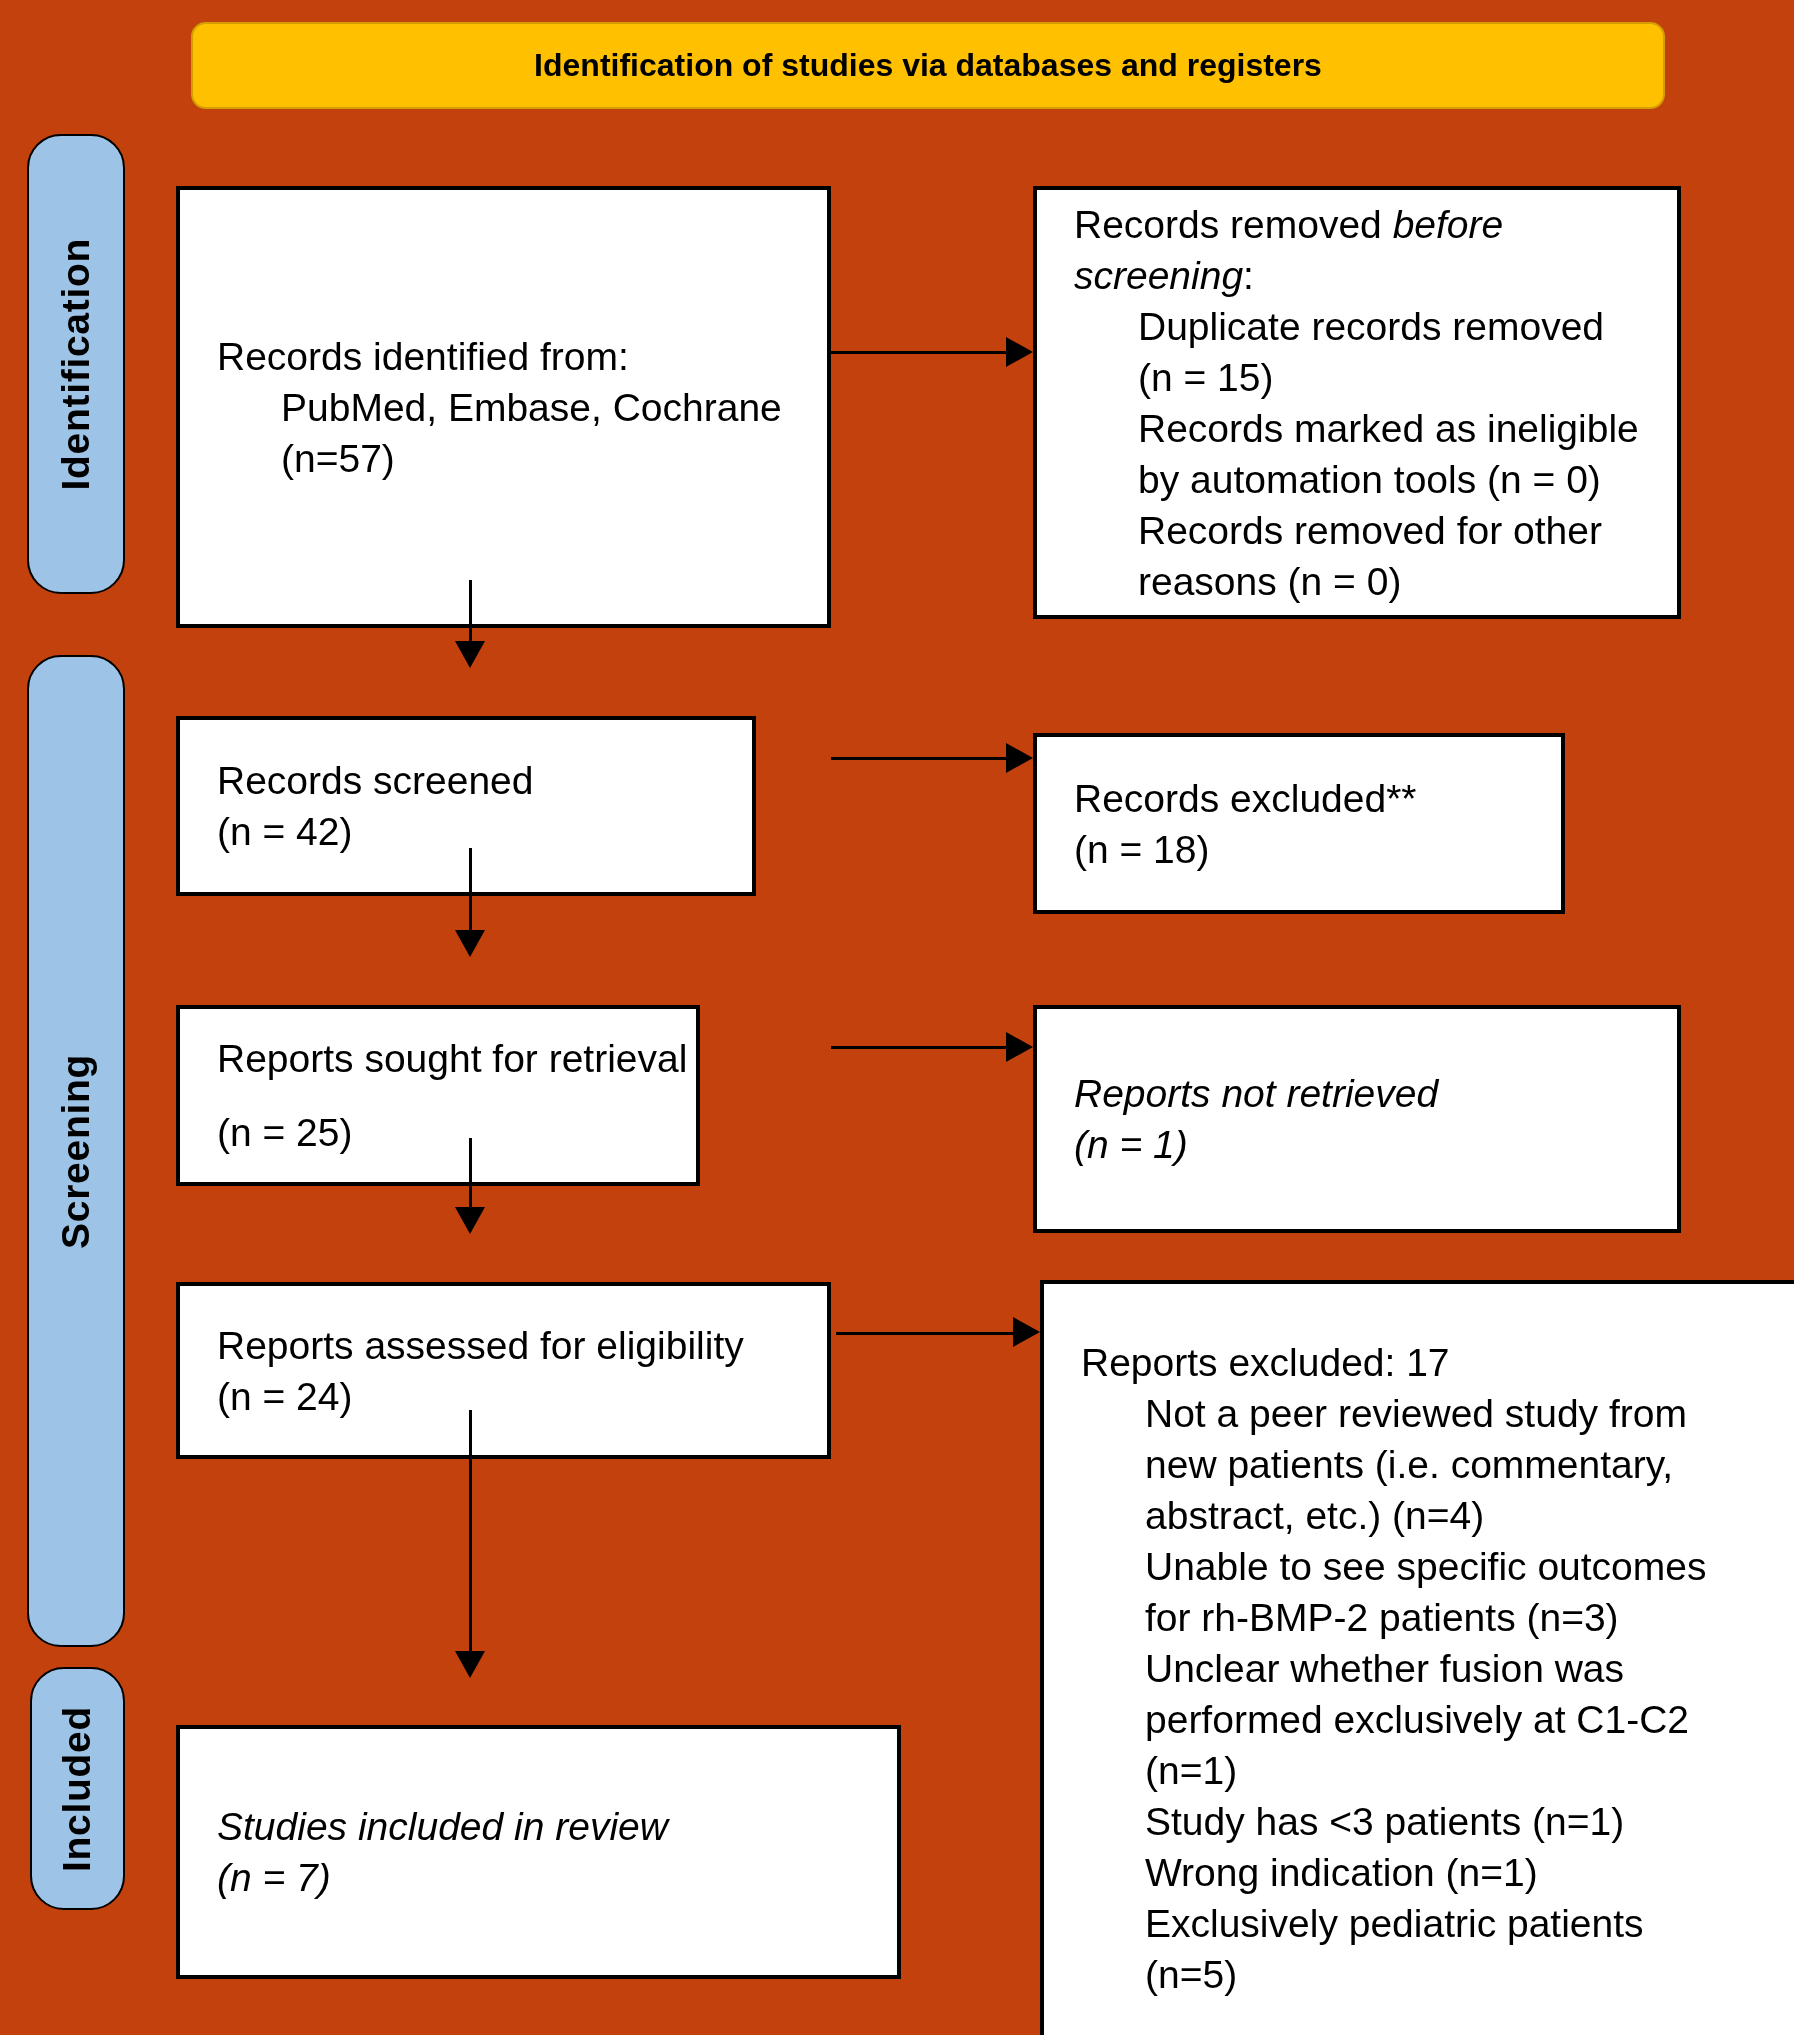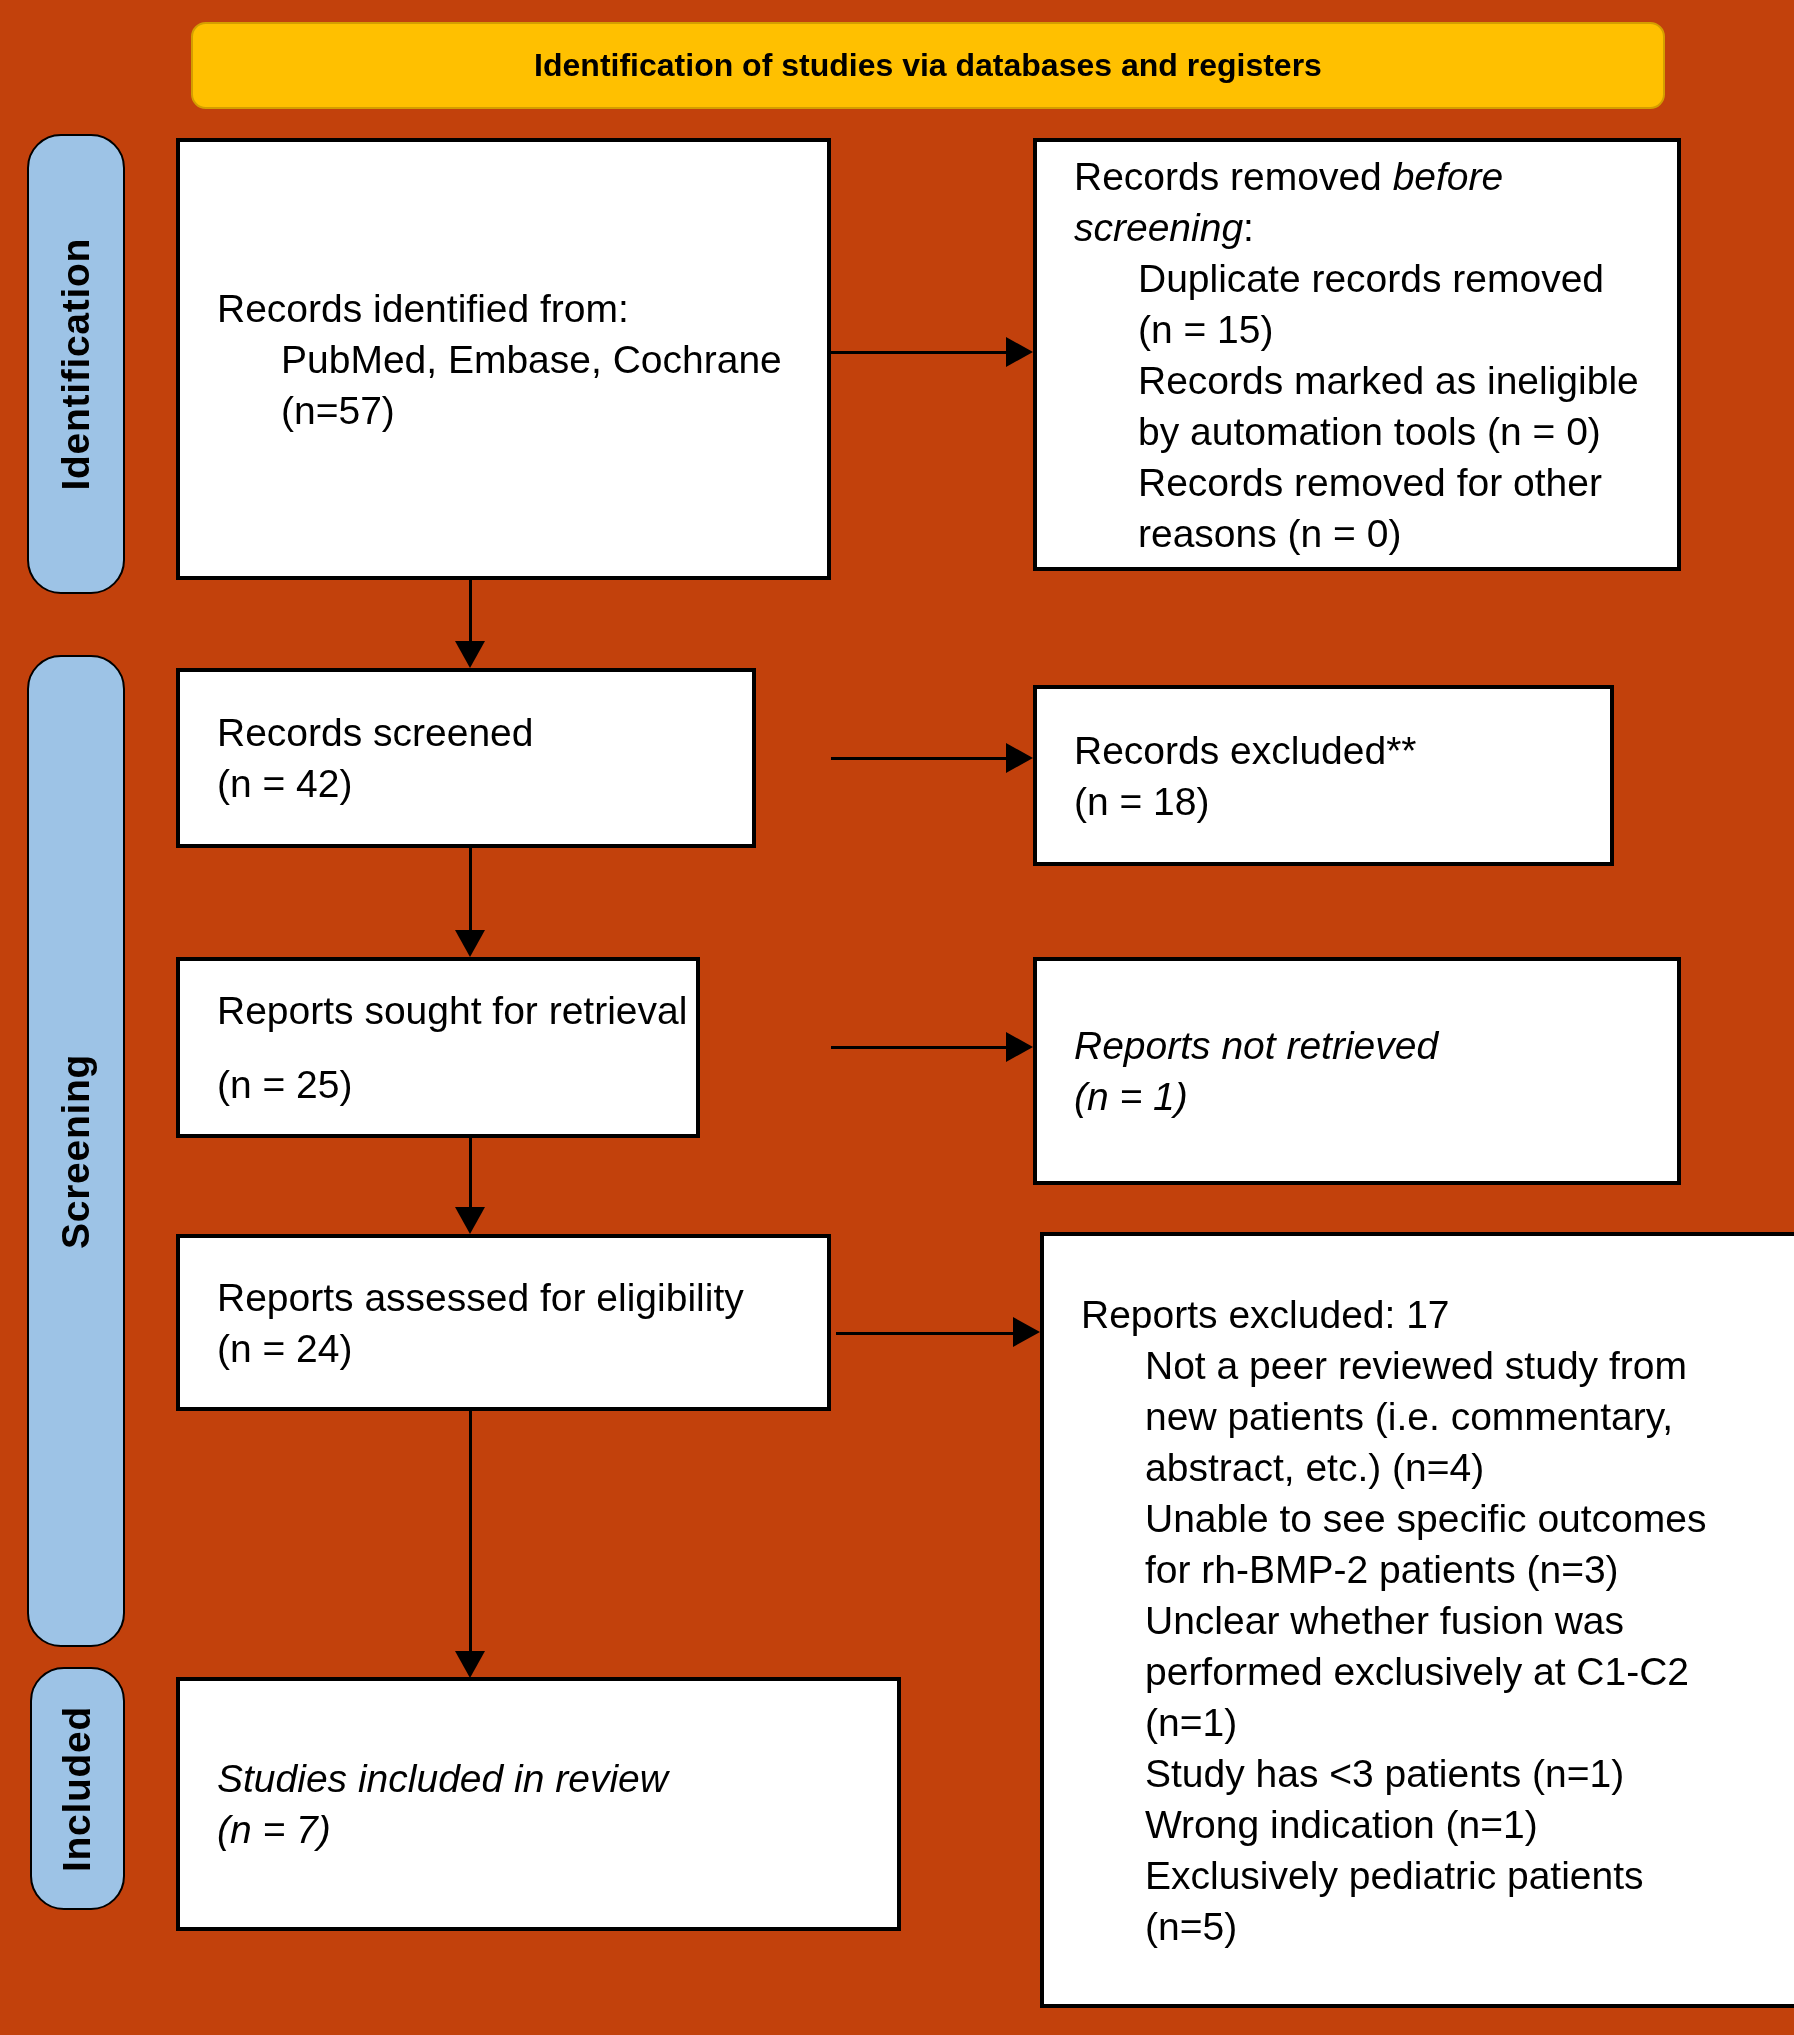--- a/index.html
+++ b/index.html
@@ -35,29 +35,30 @@
   #side-identification{top:134px;height:460px;}
   #side-screening{top:655px;height:992px;}
   #side-included{top:1667px;height:243px;left:29.5px;width:95px;}
 
   .fbox{
     position:absolute;background:#fff;border:4px solid #000;
     box-sizing:border-box;
     display:flex;flex-direction:column;justify-content:center;
     font-size:39px;line-height:51px;
     padding:13.4px 20px 13.4px 37px;
+    margin-top:48px;
   }
   .fbox .line{white-space:nowrap;}
   .fbox .indent{padding-left:64px;}
   .it{font-style:italic;}
 
   #box-records-identified{left:176px;top:138px;width:655px;height:442px;}
   #box-records-removed{left:1033px;top:138px;width:648px;height:433px;}
   #box-records-screened{left:176px;top:668px;width:580px;height:180px;}
-  #box-records-excluded{left:1033px;top:685px;width:581px;height:181px;}
+  #box-records-excluded{left:1033px;top:685px;width:532px;height:181px;}
   #box-reports-sought{left:176px;top:957px;width:524px;height:181px;gap:23px;}
   #box-reports-not-retrieved{left:1033px;top:957px;width:648px;height:228px;font-style:italic;}
   #box-reports-assessed{left:176px;top:1234px;width:655px;height:177px;}
   #box-reports-excluded{left:1040px;top:1232px;width:794px;height:776px;}
   #box-studies-included{left:176px;top:1677px;width:725px;height:254px;font-style:italic;}
 
   
   .vline{position:absolute;width:3.4px;background:#000;}
   .hline{position:absolute;height:3.4px;background:#000;}
   .head-down{

